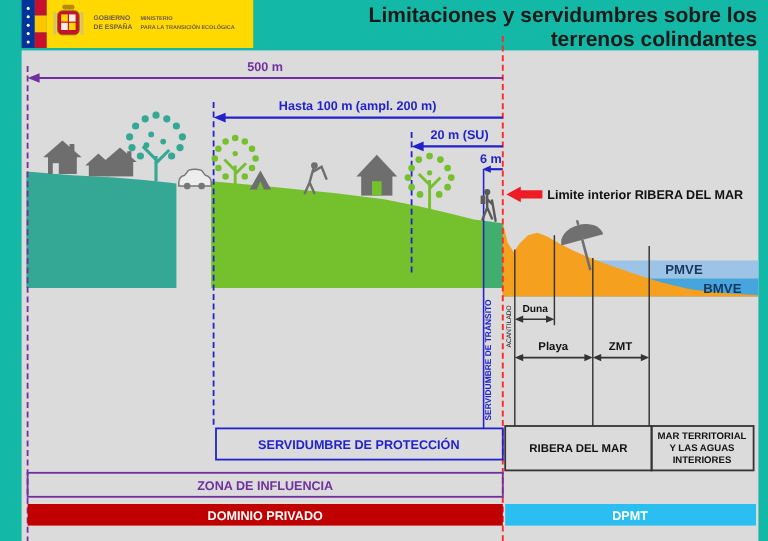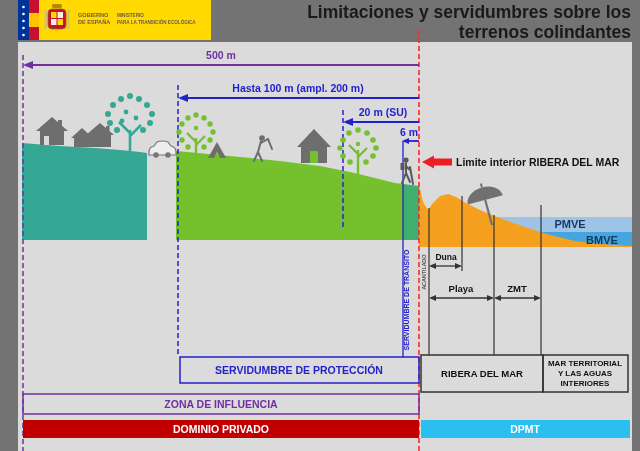--- a/index.html
+++ b/index.html
@@ -1,16 +1,16 @@
 <!DOCTYPE html>
 <html><head>
 <meta charset="utf-8">
 <style>
   html,body{margin:0;padding:0;background:#ffffff;}
-  #stage{position:relative;width:640px;height:451px;background:#737373;overflow:hidden;
+  #stage{position:relative;width:640px;height:451px;background:#14b8a6;overflow:hidden;
          font-family:"Liberation Sans", sans-serif;}
   svg{position:absolute;left:0;top:0;}
   text{font-family:"Liberation Sans", sans-serif;}
   .ttl{font-weight:bold;font-size:17.5px;fill:#1a1a1a;}
   .govtxt{font-weight:bold;font-size:5.6px;fill:#6d5a4e;}
   .mintxt{font-weight:bold;font-size:4.6px;fill:#6d5a4e;}
   .dimP{font-weight:bold;font-size:10.5px;fill:#7030a0;}
   .dimB{font-weight:bold;font-size:10.5px;fill:#2222cc;}
   .blk{font-weight:bold;fill:#111111;}
   .navy{font-weight:bold;font-size:11px;fill:#17375e;}

